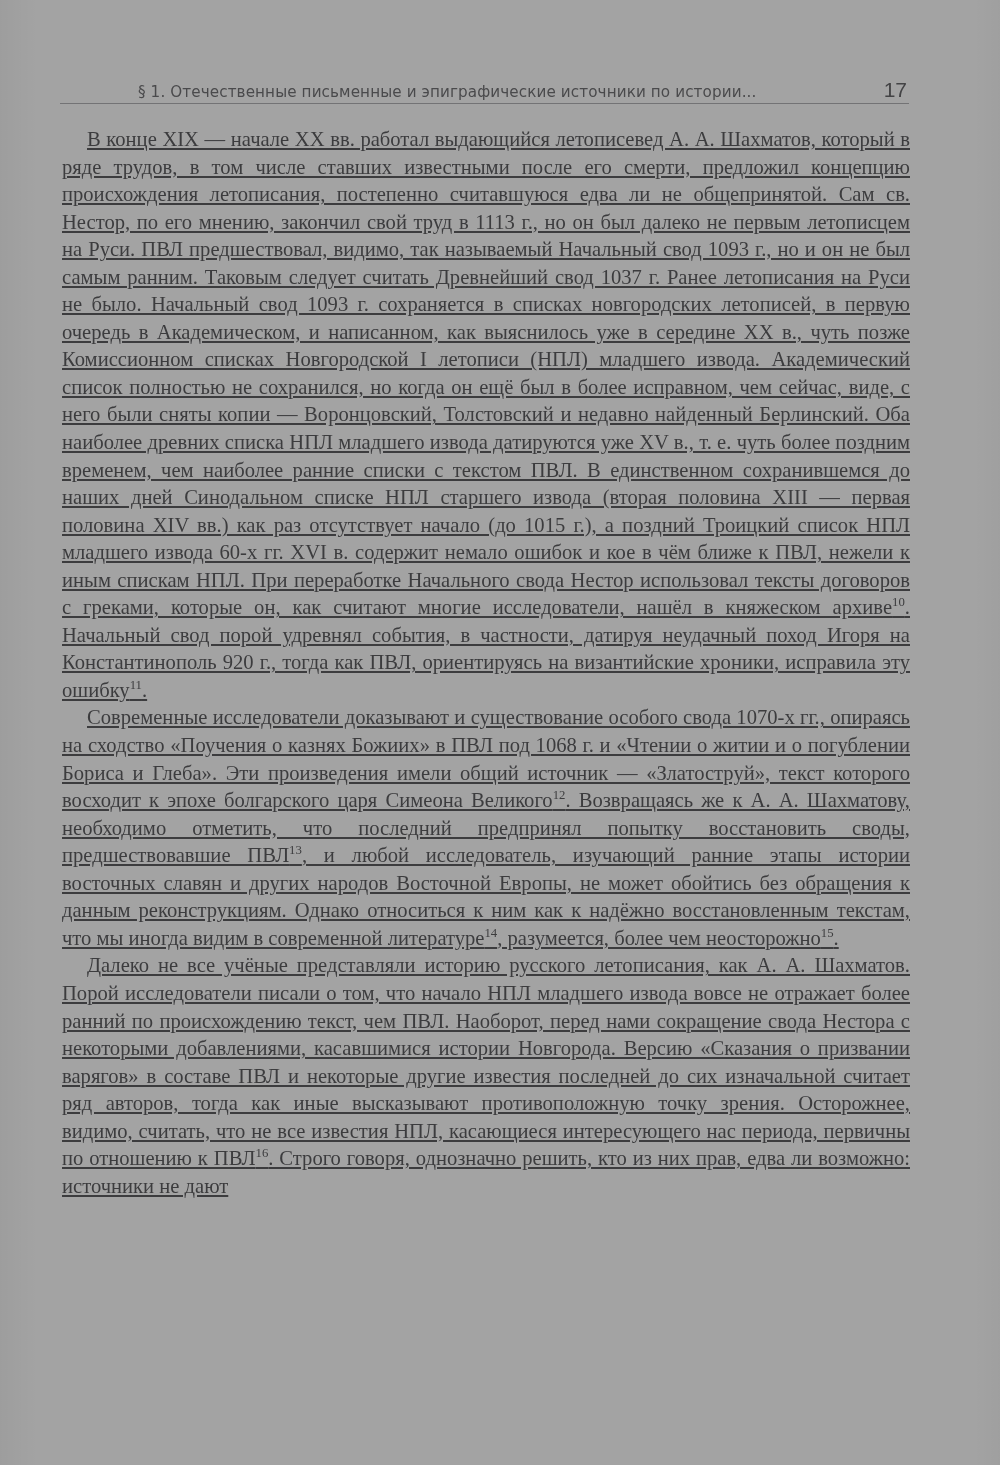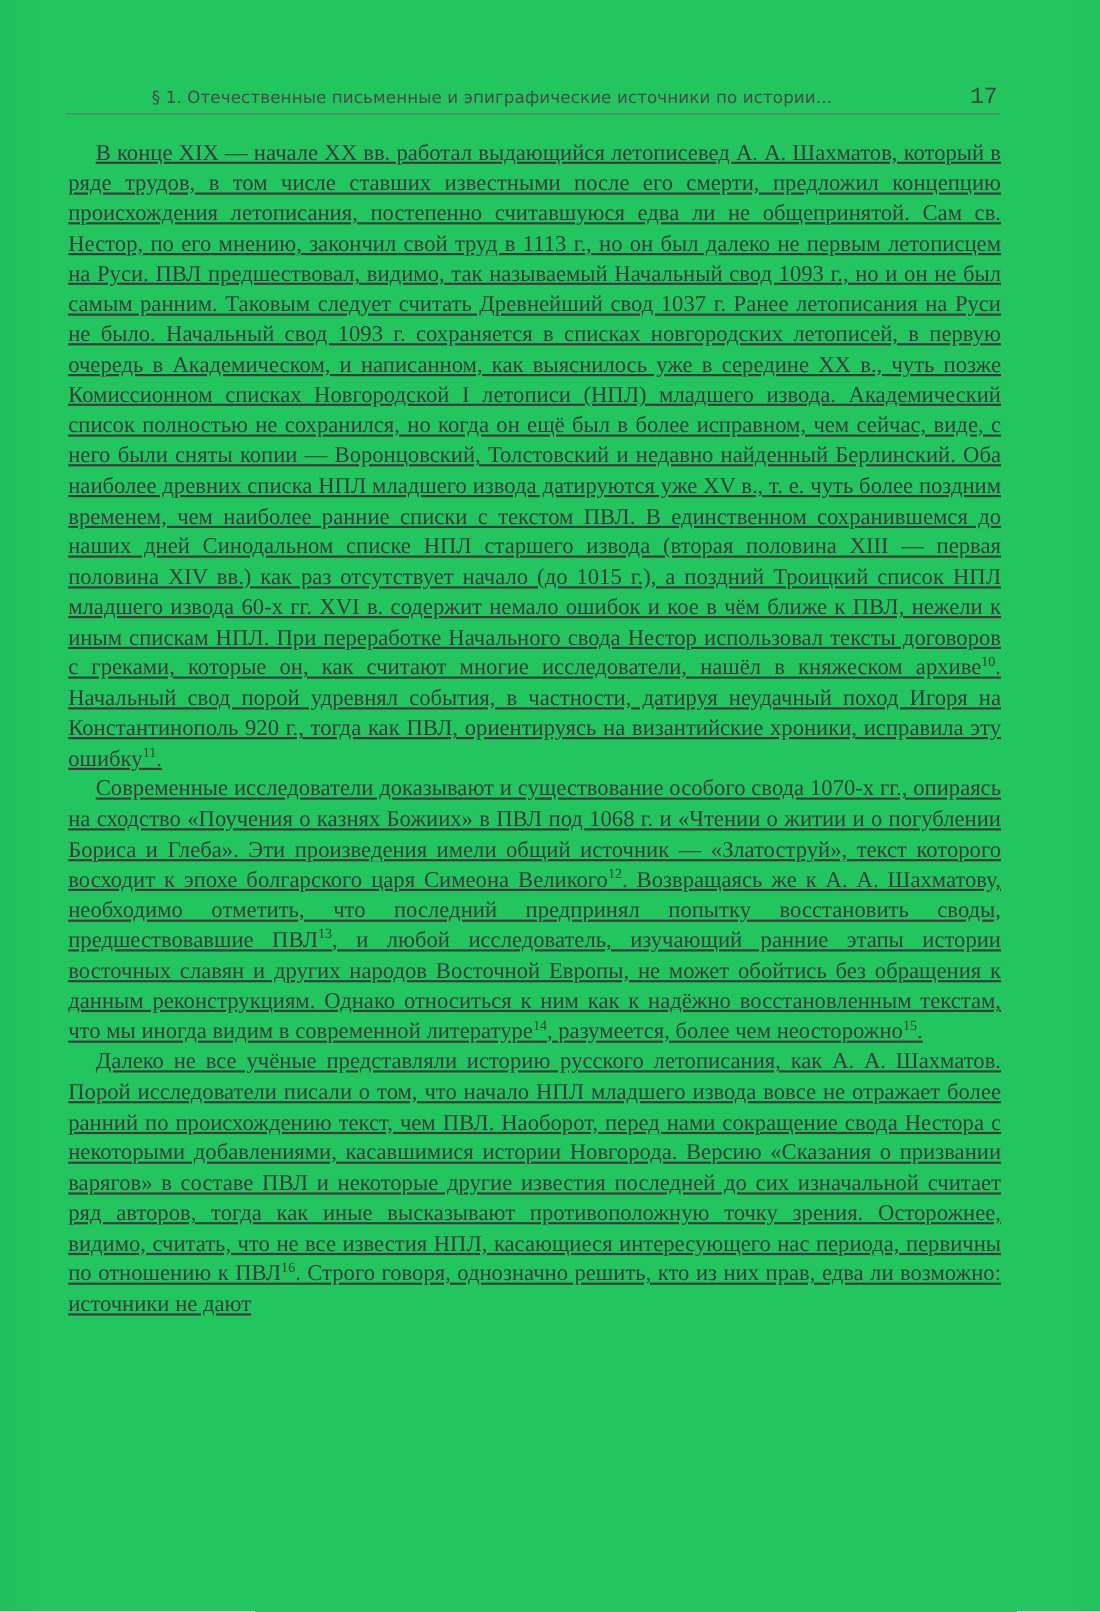--- a/index.html
+++ b/index.html
@@ -15,21 +15,21 @@
     overflow: hidden;
     font-family: "Liberation Serif", "DejaVu Serif", serif;
     color: #3a3a3c;
     -webkit-font-smoothing: antialiased;
   }
 
   
   .page {
     position: absolute;
     inset: 0;
-    background: #22c55e;
+    background: #a3a3a3;
   }
   .page::before {
     
     content: "";
     position: absolute;
     left: 0; top: 0; bottom: 0;
     width: 38px;
     background: linear-gradient(to right, rgba(0,0,0,0.035), rgba(0,0,0,0));
     pointer-events: none;
   }
@@ -54,21 +54,21 @@
   }
   .running-head-title {
     font-family: "DejaVu Sans", "Liberation Sans", sans-serif;
     font-size: 15.2px;
     letter-spacing: 0.1px;
     color: #4a4a4c;
     white-space: nowrap;
     padding-left: 78px;
   }
   .folio {
-    font-family: Liberation Mono, monospace;
+    font-family: Liberation Sans, sans-serif;
     font-size: 21px;
     color: #434345;
     padding-right: 2px;
   }
   .head-rule {
     position: absolute;
     left: 60px;
     top: 103px;
     width: 849px;
     height: 1px;

